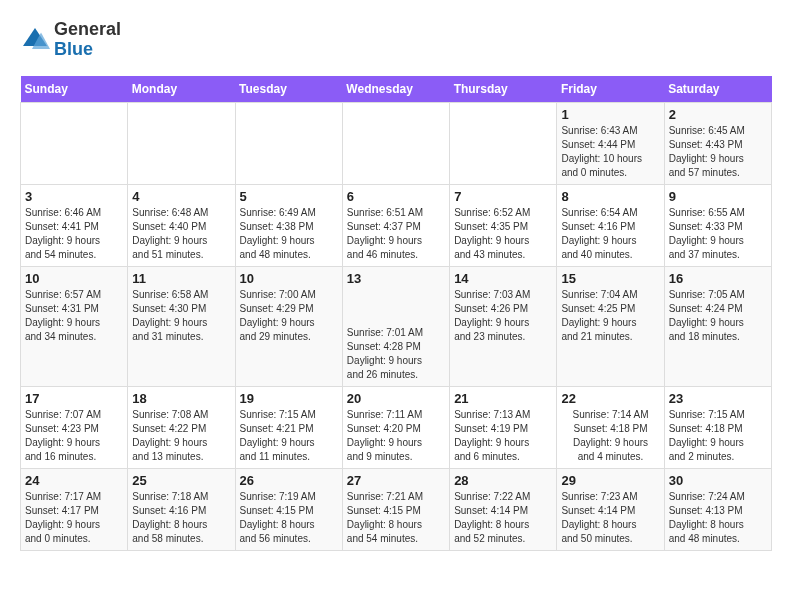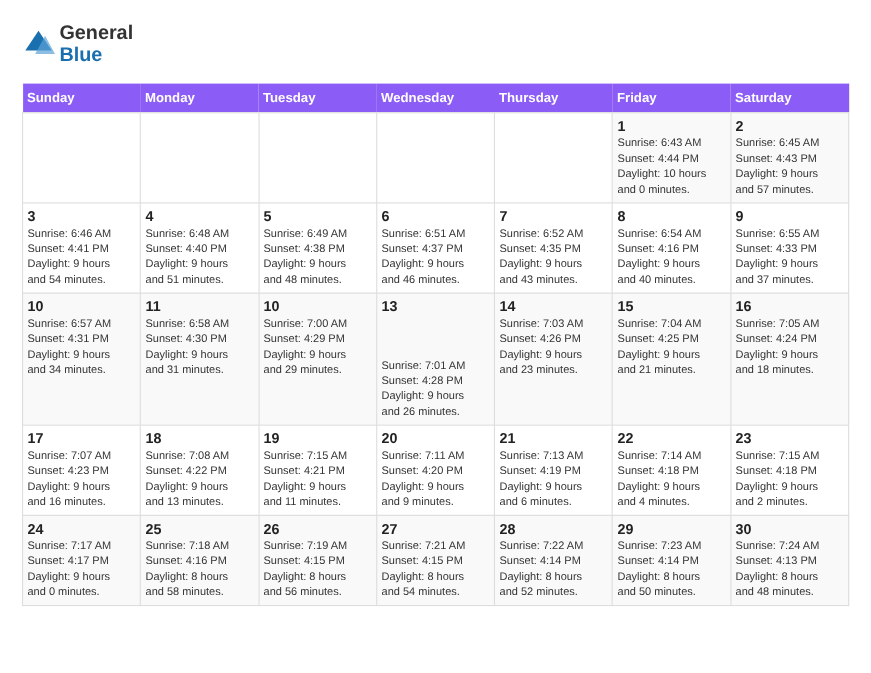--- a/index.html
+++ b/index.html
@@ -268,21 +268,21 @@
         </td>
         <td>
           <div class="day-number">21</div>
           <div class="day-info" style="white-space: pre-line;">Sunrise: 7:13 AM
 Sunset: 4:19 PM
 Daylight: 9 hours
 and 6 minutes.</div>
         </td>
         <td>
           <div class="day-number">22</div>
-          <div class="day-info" style="white-space: pre-line;">Sunrise: 7:14 AM
+          <div class="day-info" style="white-space: pre-line; text-align: center;">Sunrise: 7:14 AM
 Sunset: 4:18 PM
 Daylight: 9 hours
 and 4 minutes.</div>
         </td>
         <td>
           <div class="day-number">23</div>
           <div class="day-info" style="white-space: pre-line;">Sunrise: 7:15 AM
 Sunset: 4:18 PM
 Daylight: 9 hours
 and 2 minutes.</div>

